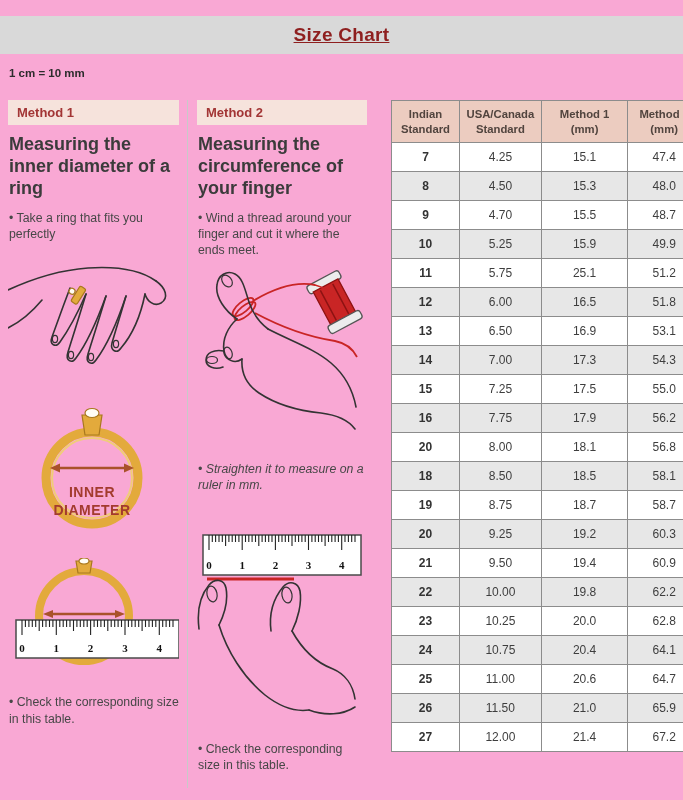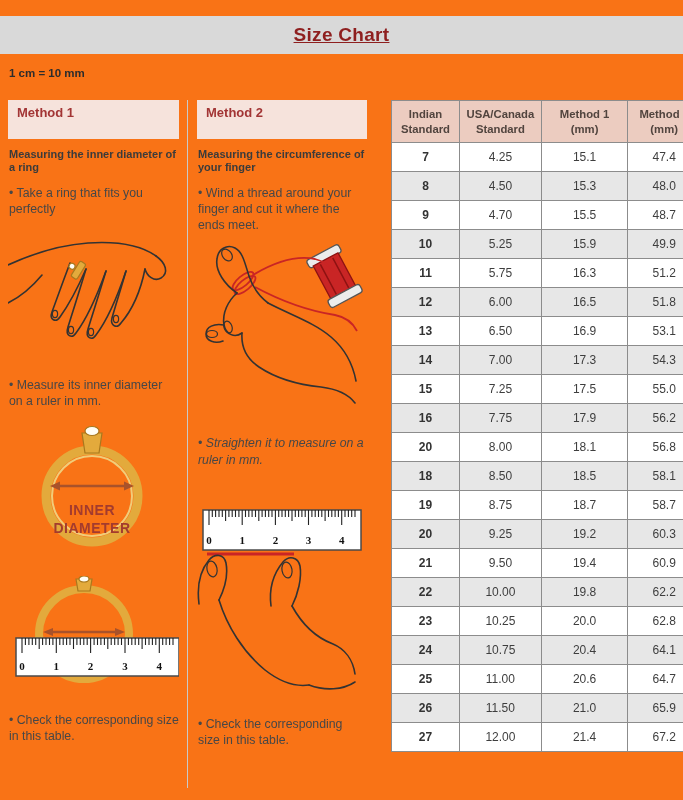--- a/index.html
+++ b/index.html
@@ -1,19 +1,19 @@
 <!DOCTYPE html>
 <html style="--accent-red: #8e1f1f; --heading-red: #a23535; --bar-bg: #f6e3dc; --table-header-bg: #ecccc0; --row-alt-bg: #e7e7e7; --border-gray: #8c8c8c; --banner-gray: #d9d9d9; --gold: #e3aa3c; --gold-dark: #a8781e; --thread-red: #c92525; --arrow-brown: #a9522a; --label-red: #a33b2e; --text-dark: #3e3e3e;"><head>
 <meta charset="utf-8">
 <style>
   * { margin:0; padding:0; box-sizing:border-box; }
   html,body { background:#ffffff; }
   .page {
     position:relative; width:683px; height:800px; margin:0 auto;
-    background:#f97316; overflow:hidden;
+    background:#f9a8d4; overflow:hidden;
     font-family:"Liberation Sans", sans-serif; color:#3e3e3e;
   }
   
   .banner {
     position:absolute; top:16px; left:0; width:683px; height:38px;
     background:var(--banner-gray,#d9d9d9);
     display:flex; align-items:center; justify-content:center;
   }
   .banner h1 {
     font-size:19px; font-weight:700; color:var(--accent-red,#8e1f1f);
@@ -25,26 +25,26 @@
   }
   
   .col { position:absolute; top:100px; }
   #col-m1 { left:8px;  width:171px; }
   #col-m2 { left:197px; width:170px; }
   .vdivider {
     position:absolute; left:187px; top:100px; height:688px; width:1px;
     background:#c9c9c9;
   }
   .method-bar {
-    height:39px; line-height:25px; padding-left:9px;
+    height:25px; line-height:25px; padding-left:9px;
     background:var(--bar-bg,#f6e3dc);
     color:var(--heading-red,#a23535); font-weight:700; font-size:13px;
   }
   .subhead {
-    margin:9px 0 0 1px; font-size:11px; font-weight:700;
+    margin:9px 0 0 1px; font-size:18px; font-weight:700;
     color:#3b3b3b; line-height:1.22;
   }
   .step {
     margin:10px 0 0 1px; font-size:12.3px; color:#474747; line-height:1.32;
   }
   .step.first { }
   svg.diagram { display:block; }
   #hand-ring-svg   { margin-top:2px; }
   #ring-dia-svg    { margin-top:6px; }
   #ring-ruler-svg  { margin-top:8px; }
@@ -122,21 +122,20 @@
       <ellipse class="nail" cx="108" cy="100" rx="2.6" ry="3.6"></ellipse>
       <ellipse class="nail" cx="83" cy="113" rx="2.6" ry="3.6"></ellipse>
       <ellipse class="nail" cx="63" cy="111" rx="2.6" ry="3.6"></ellipse>
       <ellipse class="nail" cx="47" cy="95" rx="2.6" ry="3.6"></ellipse>
       <g transform="rotate(-58 70 51)">
         <rect class="gold-fill" x="61" y="48" width="18" height="7" rx="2"></rect>
         <circle class="stone" cx="70" cy="44" r="3"></circle>
       </g>
     </svg>
 
-    <div class="step">• Measure its inner diameter on a ruler in mm.</div>
 
     <svg class="diagram" id="ring-dia-svg" width="171" height="152" viewBox="0 0 171 152">
       <circle class="ring-band" cx="84" cy="80" r="46" stroke-width="9"></circle>
       <circle class="ring-inner" cx="84" cy="80" r="40" stroke-width="2"></circle>
       <path class="gold-fill" d="M77,37 L74,17 L94,17 L91,37 Z"></path>
       <ellipse class="stone" cx="84" cy="15" rx="7" ry="4.5"></ellipse>
       <line class="arrow-line" x1="49" y1="70" x2="119" y2="70"></line>
       <polygon class="arrow-head" points="42,70 52,65.5 52,74.5"></polygon>
       <polygon class="arrow-head" points="126,70 116,65.5 116,74.5"></polygon>
       <text class="ring-label" x="84" y="99">INNER</text>
@@ -254,21 +253,21 @@
           </tr>
           <tr class="alt">
             <td class="col-size">10</td>
             <td>5.25</td>
             <td>15.9</td>
             <td>49.9</td>
           </tr>
           <tr>
             <td class="col-size">11</td>
             <td>5.75</td>
-            <td>16.3</td>
+            <td>25.1</td>
             <td>51.2</td>
           </tr>
           <tr class="alt">
             <td class="col-size">12</td>
             <td>6.00</td>
             <td>16.5</td>
             <td>51.8</td>
           </tr>
           <tr>
             <td class="col-size">13</td>

